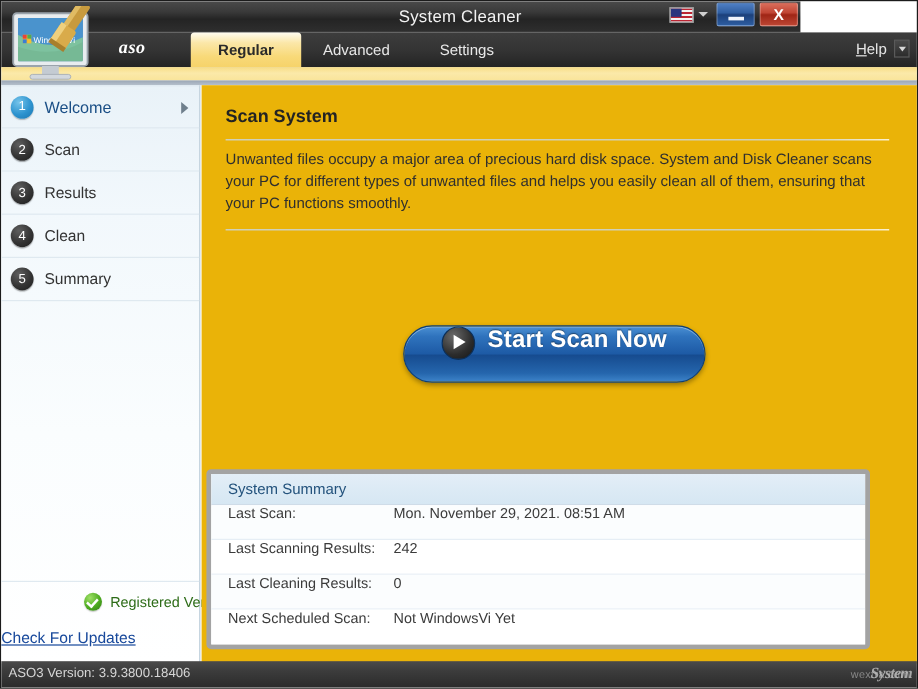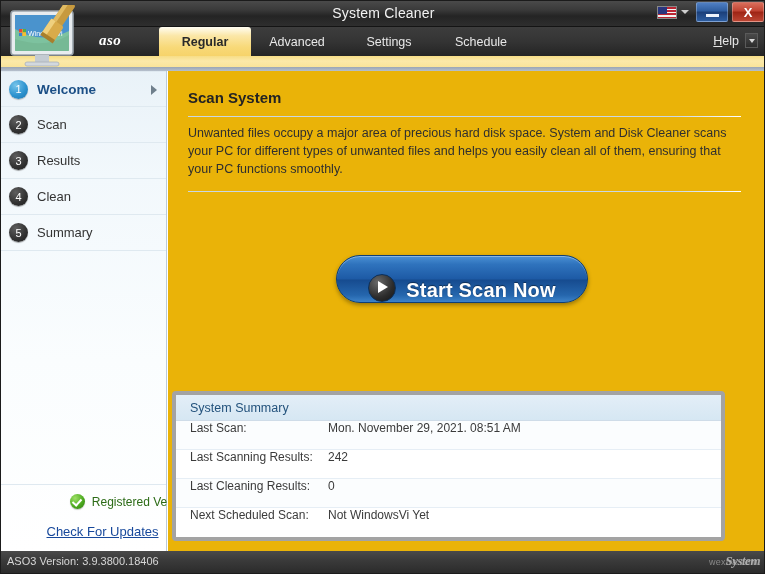--- a/index.html
+++ b/index.html
@@ -15,21 +15,21 @@
     width: 765px; height: 574px;
     overflow: hidden;
     background: #ffffff;
     box-sizing: border-box;
     border: 1px solid #1b1b1b;
   }
 
   
   .titlebar {
     position: absolute; left: 0; top: 0;
-    width: 765px; height: 26px;
+    width: 666px; height: 26px;
     background: linear-gradient(to bottom, #4a4a4a 0%, #3a3a3a 35%, #242424 60%, #2e2e2e 100%);
     border-bottom: 1px solid #141414;
     box-sizing: border-box;
   }
   .title-text {
     position: absolute; left: 0; top: 4px;
     width: 765px; text-align: center;
     font-size: 14px; color: #f2f2f2;
     letter-spacing: .2px;
   }
@@ -184,21 +184,21 @@
   .badge.dark {
     background: radial-gradient(circle at 35% 28%, #5e5e5e 0%, #343434 55%, #1c1c1c 100%);
     box-shadow: 0 1px 1px rgba(0,0,0,.35);
   }
   .badge.active {
     background: radial-gradient(circle at 35% 28%, #76c4ea 0%, #2d93cf 55%, #1b74ad 100%);
     box-shadow: 0 1px 1px rgba(0,0,0,.25);
   }
   .nav-label { font-size: 13px; color: #333333; }
   .nav-item.active .nav-label {
-    font-weight: bold; color: #1b4f86; font-size: 13.5px;
+    font-weight: normal; color: #1b4f86; font-size: 13.5px;
   }
   .nav-chevron {
     position: absolute; right: 9px; top: 13px;
     width: 0; height: 0;
     border-top: 5px solid transparent;
     border-bottom: 5px solid transparent;
     border-left: 6px solid #6f7f8c;
   }
   .sidebar-sep {
     position: absolute; left: 0; bottom: 68px;
@@ -219,25 +219,24 @@
   }
   .check-icon::after {
     content:""; position: absolute; left: 4px; top: 3px;
     width: 4px; height: 7px;
     border: solid #ffffff; border-width: 0 2px 2px 0;
     transform: rotate(42deg);
   }
   .registered-text { font-size: 12px; color: #2c6b16; }
   .updates-link {
     position: absolute; left: 0; bottom: 14px;
-    width: 100%; text-align: center;
+    width: 100%; text-align: left;
     font-size: 13px; color: #17489b;
     text-decoration: underline;
     cursor: pointer;
-    padding-left: 19px;
   }
 
   
   .content {
     position: absolute; left: 167px; top: 70px;
     width: 597px; height: 482px;
     background: #eab308;
     box-sizing: border-box;
   }
   .page-title {
@@ -251,27 +250,27 @@
   }
   .rule.r1 { top: 45px; }
   .rule.r2 { top: 120px; }
   .desc {
     position: absolute; left: 20px; top: 53px;
     width: 555px;
     font-size: 12.5px; color: #2f2f2f;
     line-height: 1.45;
   }
   .scan-btn {
-    position: absolute; left: 168px; top: 184px;
+    position: absolute; left: 168px; top: 200px;
     width: 252px; height: 48px;
     border-radius: 24px;
     background: linear-gradient(to bottom, #4b90d4 0%, #2f73bd 18%, #1d5aa5 50%, #164b8f 52%, #2566ad 85%, #3d83c9 100%);
     border: 1px solid #0e3f76;
     box-shadow: 0 2px 4px rgba(0,0,0,.35), inset 0 1px 0 rgba(255,255,255,.35);
-    display: flex; align-items: flex-end; justify-content: center;
+    display: flex; align-items: flex-start; justify-content: center;
     gap: 10px;
     cursor: pointer;
     box-sizing: border-box;
   }
   .play-icon {
     width: 26px; height: 26px; border-radius: 50%;
     background: radial-gradient(circle at 34% 28%, #6a6a6a 0%, #2c2c2c 60%, #151515 100%);
     border: 1px solid #0c2f58;
     position: relative; flex: 0 0 auto;
   }
@@ -370,21 +369,20 @@
       </div>
     </div>
   </div>
 
   <div class="tabbar">
     <div class="brand-aso">aso</div>
     <div class="tabs">
       <div class="tab active">Regular</div>
       <div class="tab">Advanced</div>
       <div class="tab">Settings</div>
-      <div class="tab">Schedule</div>
     </div>
     <div class="help-wrap">
       <div class="help-label"><u>H</u><span>elp</span></div>
       <div class="help-caret"></div>
     </div>
   </div>
 
   <div class="yellow-band"></div>
   <div class="gray-strip"></div>
 

